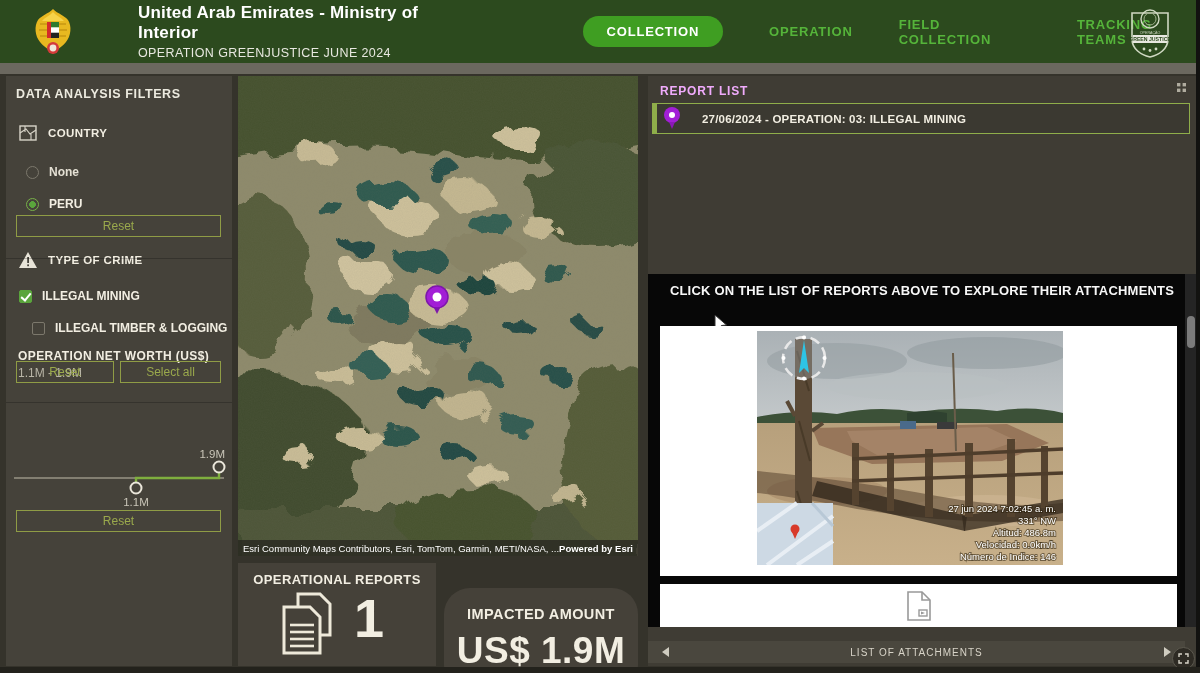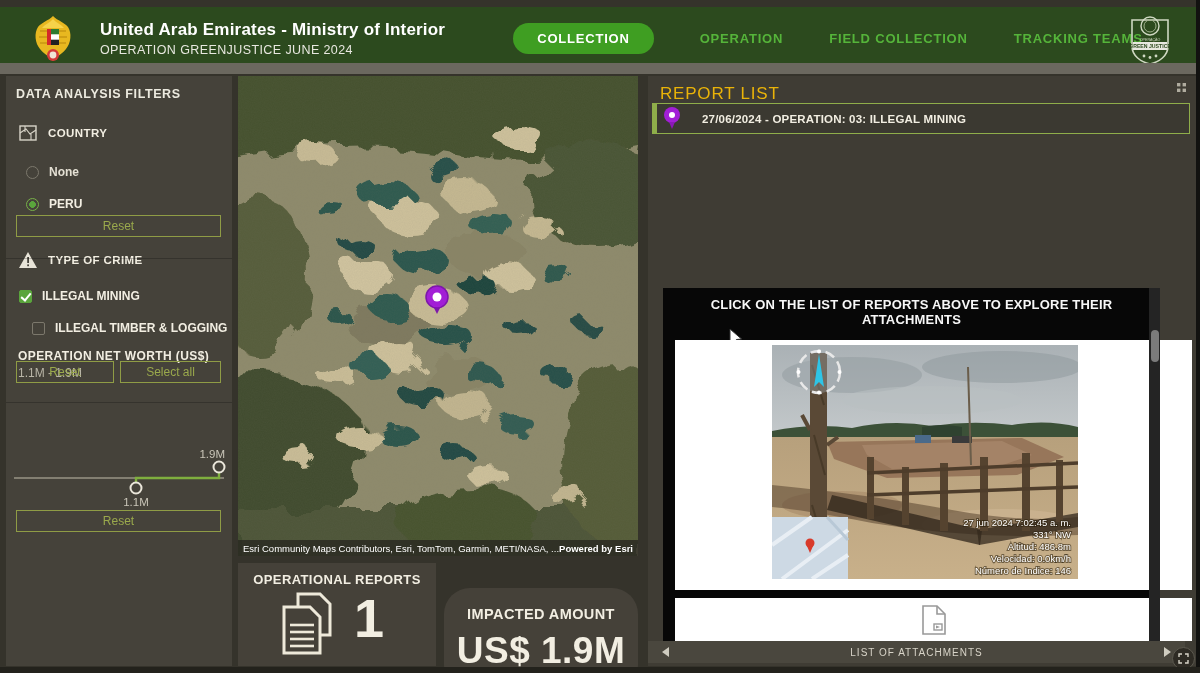--- a/index.html
+++ b/index.html
@@ -1,20 +1,20 @@
 <!DOCTYPE html>
 <html><head>
 <meta charset="utf-8">
 <style>
   html,body{margin:0;padding:0;background:#1c1b17;}
   *{box-sizing:border-box;font-family:"Liberation Sans",sans-serif;}
   .app{position:relative;width:1200px;height:673px;background:#35332b;overflow:hidden;}
 
   
-  .header{position:absolute;left:0;top:7px;width:1200px;height:63px;background:#2c4a1e;display:flex;align-items:center;}
+  .header{position:absolute;left:0;top:0;width:1200px;height:63px;background:#2c4a1e;display:flex;align-items:center;gap:38px;}
   .emblem{width:50px;height:52px;margin-left:28px;flex:none;}
   .titles{margin-left:22px;}
   .title{color:#fff;font-size:17px;font-weight:bold;letter-spacing:.2px;}
   .subtitle{color:#e8e8e0;font-size:12.5px;margin-top:3px;letter-spacing:.4px;}
   .nav{display:flex;align-items:center;gap:46px;margin-left:68px;}
   .nav-item{color:#55b43a;font-size:13px;font-weight:bold;letter-spacing:.8px;cursor:pointer;}
   .nav-item.active{background:#3f9e22;color:#fff;padding:8px 24px;border-radius:17px;}
   .badge{position:absolute;right:24px;top:5px;width:52px;height:54px;}
   .band{position:absolute;left:0;top:63px;width:1200px;height:11px;background:#6b685f;}
 
@@ -40,30 +40,30 @@
   .card{position:absolute;background:#454139;color:#f2eee2;}
   .card1{left:238px;top:563px;width:198px;height:103px;}
   .card2{left:444px;top:588px;width:194px;height:103px;border-radius:26px;}
   .card-label{font-size:13px;font-weight:bold;letter-spacing:.4px;text-align:center;margin-top:9px;}
   .card1 .big{position:absolute;left:116px;top:24px;font-size:54px;font-weight:bold;}
   .card2 .card-label{font-size:14.5px;margin-top:18px;}
   .card2 .big2{font-size:37px;font-weight:bold;text-align:center;margin-top:8px;letter-spacing:.5px;}
 
   
   .rpanel{position:absolute;left:648px;top:76px;width:548px;height:590px;background:#3f3c34;}
-  .rp-title{padding:8px 0 0 12px;font-size:17px;letter-spacing:.8px;color:#eab308;}
+  .rp-title{padding:8px 0 0 12px;font-size:12px;letter-spacing:.8px;color:#f0abfc;font-weight:bold;}
   .grid-icon{position:absolute;right:10px;top:7px;width:9px;height:9px;}
   .report-item{position:absolute;left:4px;top:27px;width:538px;height:31px;background:#3b3931;border:1px solid #8fae4a;border-left:5px solid #8fae4a;display:flex;align-items:center;cursor:pointer;}
   .pin{position:relative;width:16px;height:24px;margin-left:7px;flex:none;}
   .pin .head{position:absolute;left:0;top:0;width:16px;height:16px;border-radius:50%;background:#a21fd6;}
   .pin .dot{position:absolute;left:5px;top:5px;width:6px;height:6px;border-radius:50%;background:#fff;}
   .pin .tail{position:absolute;left:5px;top:15px;width:0;height:0;border-left:3px solid transparent;border-right:3px solid transparent;border-top:7px solid #8a18b8;}
   .report-item .txt{margin-left:22px;font-size:11.5px;font-weight:bold;color:#f2eee2;letter-spacing:.2px;}
 
-  .black-panel{position:absolute;left:0px;top:212px;width:497px;height:353px;background:#070707;margin-left:15px;}
+  .black-panel{position:absolute;left:0px;top:198px;width:548px;height:353px;background:#070707;}
   .bp-line1{margin-top:9px;text-align:center;color:#f7f7f7;font-size:13px;font-weight:bold;letter-spacing:.2px;}
   .bp-line2{text-align:center;color:#e8e8e8;font-size:12px;font-style:italic;margin-top:2px;}
   .white-card{position:absolute;left:12px;top:52px;width:517px;height:250px;background:#fff;}
   .photo{position:absolute;left:97px;top:5px;width:306px;height:234px;}
   .white-strip{position:absolute;left:12px;top:310px;width:517px;height:43px;background:#fff;display:flex;justify-content:center;}
   .vscroll{position:absolute;right:0;top:0;width:11px;height:353px;background:#242424;}
   .vthumb{position:absolute;left:1.5px;top:42px;width:8px;height:32px;background:#7b7b7b;border-radius:4px;}
   .cursor{position:absolute;left:66px;top:40px;}
 
   .attach-bar{position:absolute;left:0;top:565px;width:537px;height:22px;background:#4a473e;display:flex;align-items:center;}

